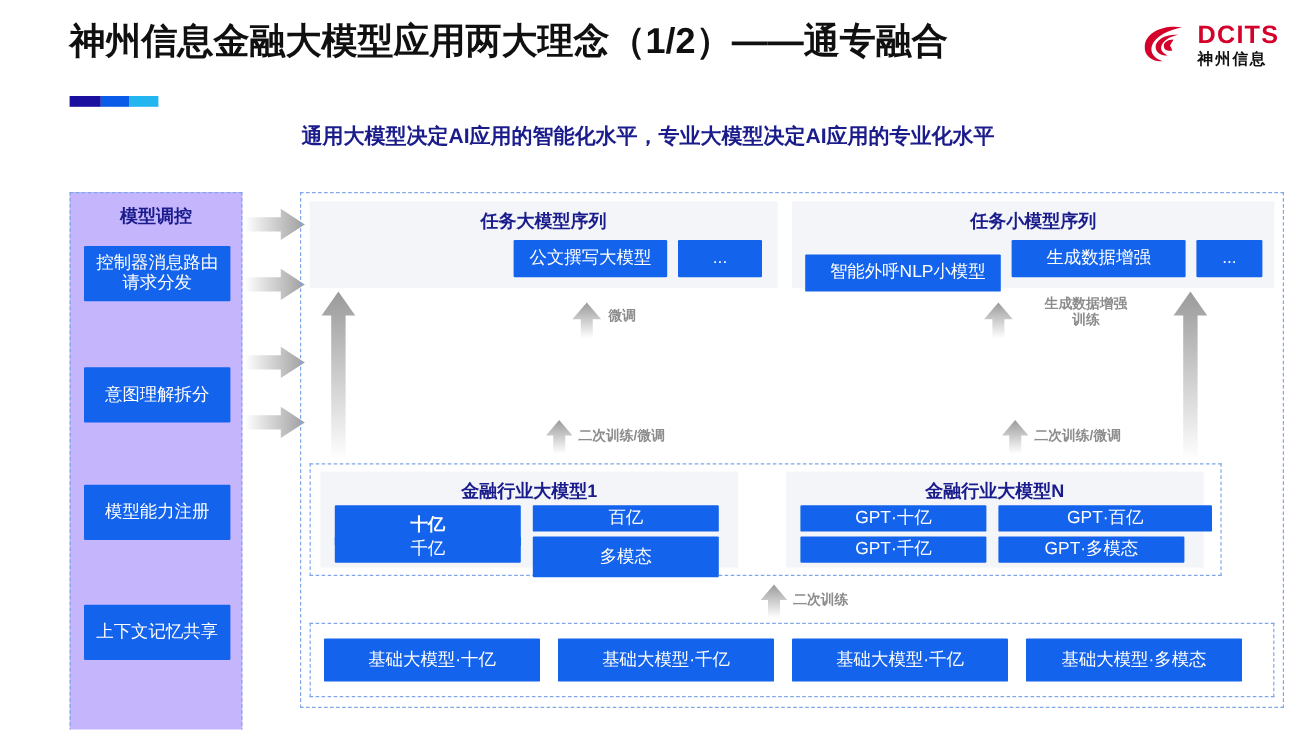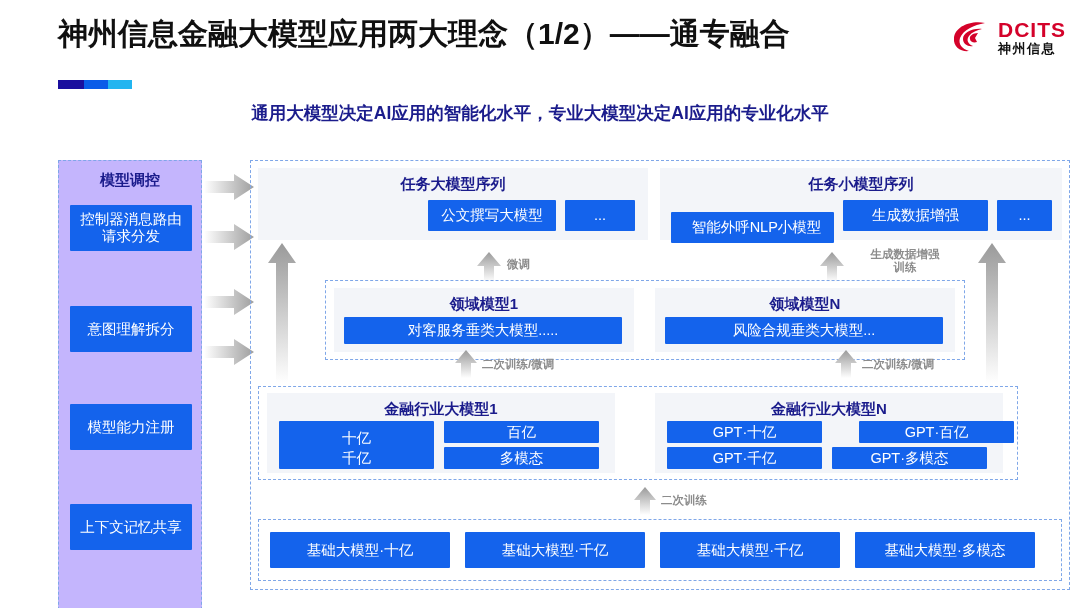--- a/index.html
+++ b/index.html
@@ -168,55 +168,45 @@
   <div class="alabel" style="left:507px;top:258px;">微调</div>
 
   <svg class="arrow" style="left:820px;top:252px;" width="24" height="30">
     <path d="M12 0 L24 14 L17 14 L17 30 L7 30 L7 14 L0 14 Z" fill="url(#gv)"></path>
   </svg>
   <div class="alabel c" style="left:850px;top:248px;width:110px;">
     <div>生成数据增强</div>
     <div>训练</div>
   </div>
 
-  <div class="region" style="left:325px;top:280px;width:640px;height:80px;">
-    <div class="panel" style="left:8px;top:7px;width:300px;height:64px;">
-      <div class="panel-title">领域模型1</div>
-      <div class="chip" style="position:absolute;left:10px;top:29px;width:278px;height:27px;">对客服务垂类大模型.....</div>
-    </div>
-    <div class="panel" style="left:329px;top:7px;width:300px;height:64px;">
-      <div class="panel-title">领域模型N</div>
-      <div class="chip" style="position:absolute;left:10px;top:29px;width:278px;height:27px;">风险合规垂类大模型...</div>
-    </div>
-  </div>
 
   <svg class="arrow" style="left:455px;top:350px;" width="22" height="28">
     <path d="M11 0 L22 13 L16 13 L16 28 L6 28 L6 13 L0 13 Z" fill="url(#gv)"></path>
   </svg>
   <div class="alabel" style="left:482px;top:358px;">二次训练/微调</div>
 
   <svg class="arrow" style="left:835px;top:350px;" width="22" height="28">
     <path d="M11 0 L22 13 L16 13 L16 28 L6 28 L6 13 L0 13 Z" fill="url(#gv)"></path>
   </svg>
   <div class="alabel" style="left:862px;top:358px;">二次训练/微调</div>
 
   <div class="region" style="left:258px;top:386px;width:760px;height:94px;">
 
     <div class="panel" style="left:8px;top:6px;width:348px;height:80px;">
       <div class="panel-title">金融行业大模型1</div>
-      <div class="chip" style="position:absolute;left:12px;top:28px;width:155px;height:34px;">十亿</div>
+      <div class="chip" style="position:absolute;left:12px;top:28px;width:155px;height:34px;font-weight:bold;">十亿</div>
       <div class="chip" style="position:absolute;left:177px;top:28px;width:155px;height:22px;">百亿</div>
       <div class="chip" style="position:absolute;left:12px;top:54px;width:155px;height:22px;">千亿</div>
-      <div class="chip" style="position:absolute;left:177px;top:54px;width:155px;height:22px;">多模态</div>
+      <div class="chip" style="position:absolute;left:177px;top:54px;width:155px;height:34px;">多模态</div>
     </div>
 
     <div class="panel" style="left:396px;top:6px;width:348px;height:80px;">
       <div class="panel-title">金融行业大模型N</div>
       <div class="chip" style="position:absolute;left:12px;top:28px;width:155px;height:22px;">GPT·十亿</div>
-      <div class="chip" style="position:absolute;left:177px;top:28px;width:155px;height:22px;margin-left:27px;">GPT·百亿</div>
+      <div class="chip" style="position:absolute;left:177px;top:28px;width:178px;height:22px;">GPT·百亿</div>
       <div class="chip" style="position:absolute;left:177px;top:54px;width:155px;height:22px;">GPT·多模态</div>
       <div class="chip" style="position:absolute;left:12px;top:54px;width:155px;height:22px;">GPT·千亿</div>
     </div>
   </div>
 
   <svg class="arrow" style="left:634px;top:487px;" width="22" height="28">
     <path d="M11 0 L22 13 L16 13 L16 28 L6 28 L6 13 L0 13 Z" fill="url(#gv)"></path>
   </svg>
   <div class="alabel" style="left:661px;top:494px;">二次训练</div>
 

